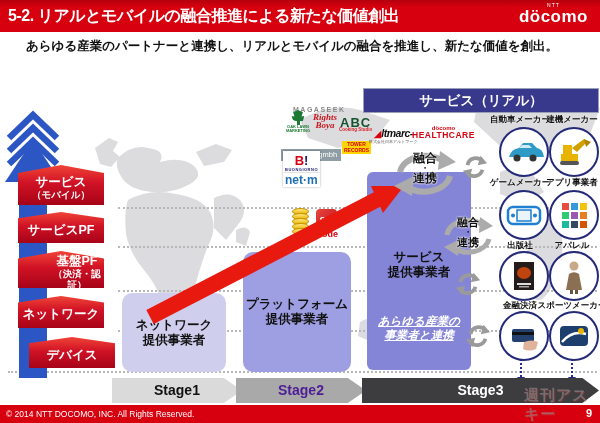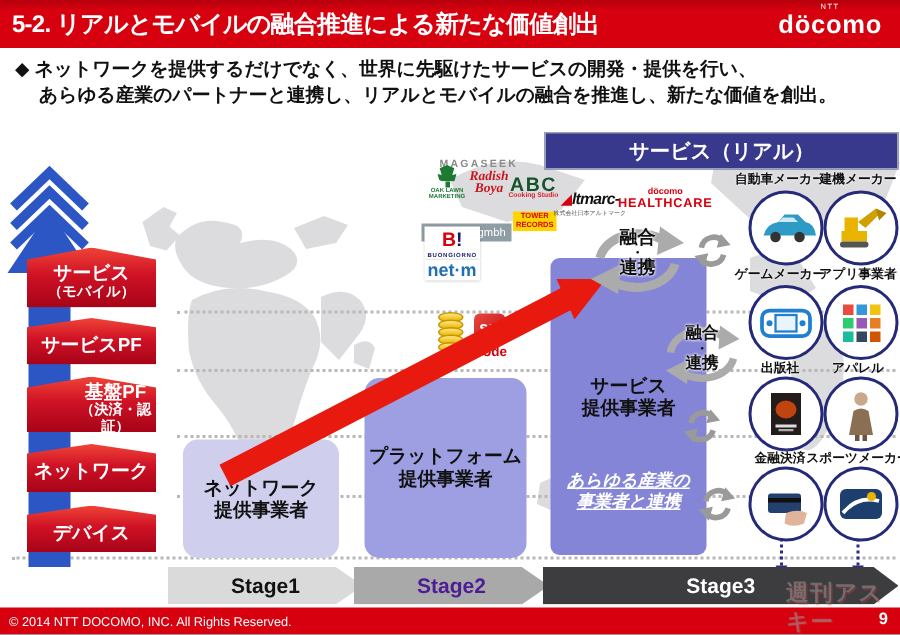--- a/index.html
+++ b/index.html
@@ -89,21 +89,20 @@
 <div class="slide">
 
   <div class="abs topbar"></div>
   <div class="abs title">5-2. リアルとモバイルの融合推進による新たな価値創出</div>
   <div class="abs brandwrap">
     <span class="brand-ntt">NTT</span>
     <span class="brand">döcomo</span>
   </div>
 
   <div class="abs intro">
-    <span class="l1">◆ ネットワークを提供するだけでなく、世界に先駆けたサービスの開発・提供を行い、</span>
     <span class="l2">あらゆる産業のパートナーと連携し、リアルとモバイルの融合を推進し、新たな価値を創出。</span>
   </div>
 
   <svg class="abs map" width="600" height="320" viewBox="0 0 600 320">
     <g fill="#d6d6da" opacity="0.85">
       <path d="M95 68 l14-10 9 4-5 9 7 6-9 10-11-3z"></path>
       <path d="M118 78 q14-14 30-10 q18 2 12 14 q22-6 34 4 q10 10-4 18 q-18 10-38 8 q-22-2-30-14 q-8-12-4-20z"></path>
       <path d="M128 120 q22-12 48-6 q26 4 34 18 q8 16-2 34 q-8 20-14 44 q-4 18-16 20 q-12 2-18-14 q-6-14-16-26 q-14-16-18-36 q-2-24 2-34z"></path>
       <path d="M196 72 l20-8 16 6-8 12-20 4z"></path>
       <path d="M214 118 q16-8 26 2 q8 10 0 22 l-14 18-12-12z"></path>
@@ -138,21 +137,21 @@
   <div class="abs ribbon" style="top:212px;height:31px;">
     <span class="r1">サービスPF</span>
   </div>
   <div class="abs ribbon" style="top:251px;height:37px;padding-left:32px;">
     <span class="r1">基盤PF</span>
     <span class="r2">（決済・認証）</span>
   </div>
   <div class="abs ribbon" style="top:296px;height:32px;">
     <span class="r1">ネットワーク</span>
   </div>
-  <div class="abs ribbon" style="top:337px;height:31px;">
+  <div class="abs ribbon" style="top:337px;height:31px;margin-left:11px;">
     <span class="r1">デバイス</span>
   </div>
 
   <div class="abs pbox" style="left:122px;top:293px;width:104px;height:79px;background:#cfcfed;">
     <span class="pl">ネットワーク</span>
     <span class="pl">提供事業者</span>
   </div>
   <div class="abs pbox" style="left:243px;top:252px;width:108px;height:120px;background:#9e9ee2;">
     <span class="pl">プラットフォーム</span>
     <span class="pl">提供事業者</span>
@@ -168,21 +167,21 @@
 
   <div class="abs logo" style="left:293px;top:99px;">
     <span class="magaseek">MAGASEEK</span>
   </div>
   <div class="abs logo" style="left:277px;top:110px;width:42px;">
     <div class="tree"></div>
     <div class="trunk"></div>
     <div class="oaktext">OAK LAWN MARKETING</div>
   </div>
   <div class="abs logo" style="left:313px;top:113px;">
-    <div class="radish">Radish</div>
+    <div class="radish">Rights</div>
     <div class="radish">Boya</div>
   </div>
   <div class="abs logo finetrade" style="left:281px;top:137px;margin-top:12px;">fine trade gmbh</div>
   <div class="abs logo lgbox" style="left:283px;top:151px;">
     <span class="bB">B</span><span class="bEx">!</span>
     <div class="bsub">BUONGIORNO</div>
   </div>
   <div class="abs logo lgbox netm" style="left:283px;top:173px;text-align:center;">net·m</div>
   <div class="abs logo" style="left:339px;top:117px;">
     <div class="abc">ABC</div>

